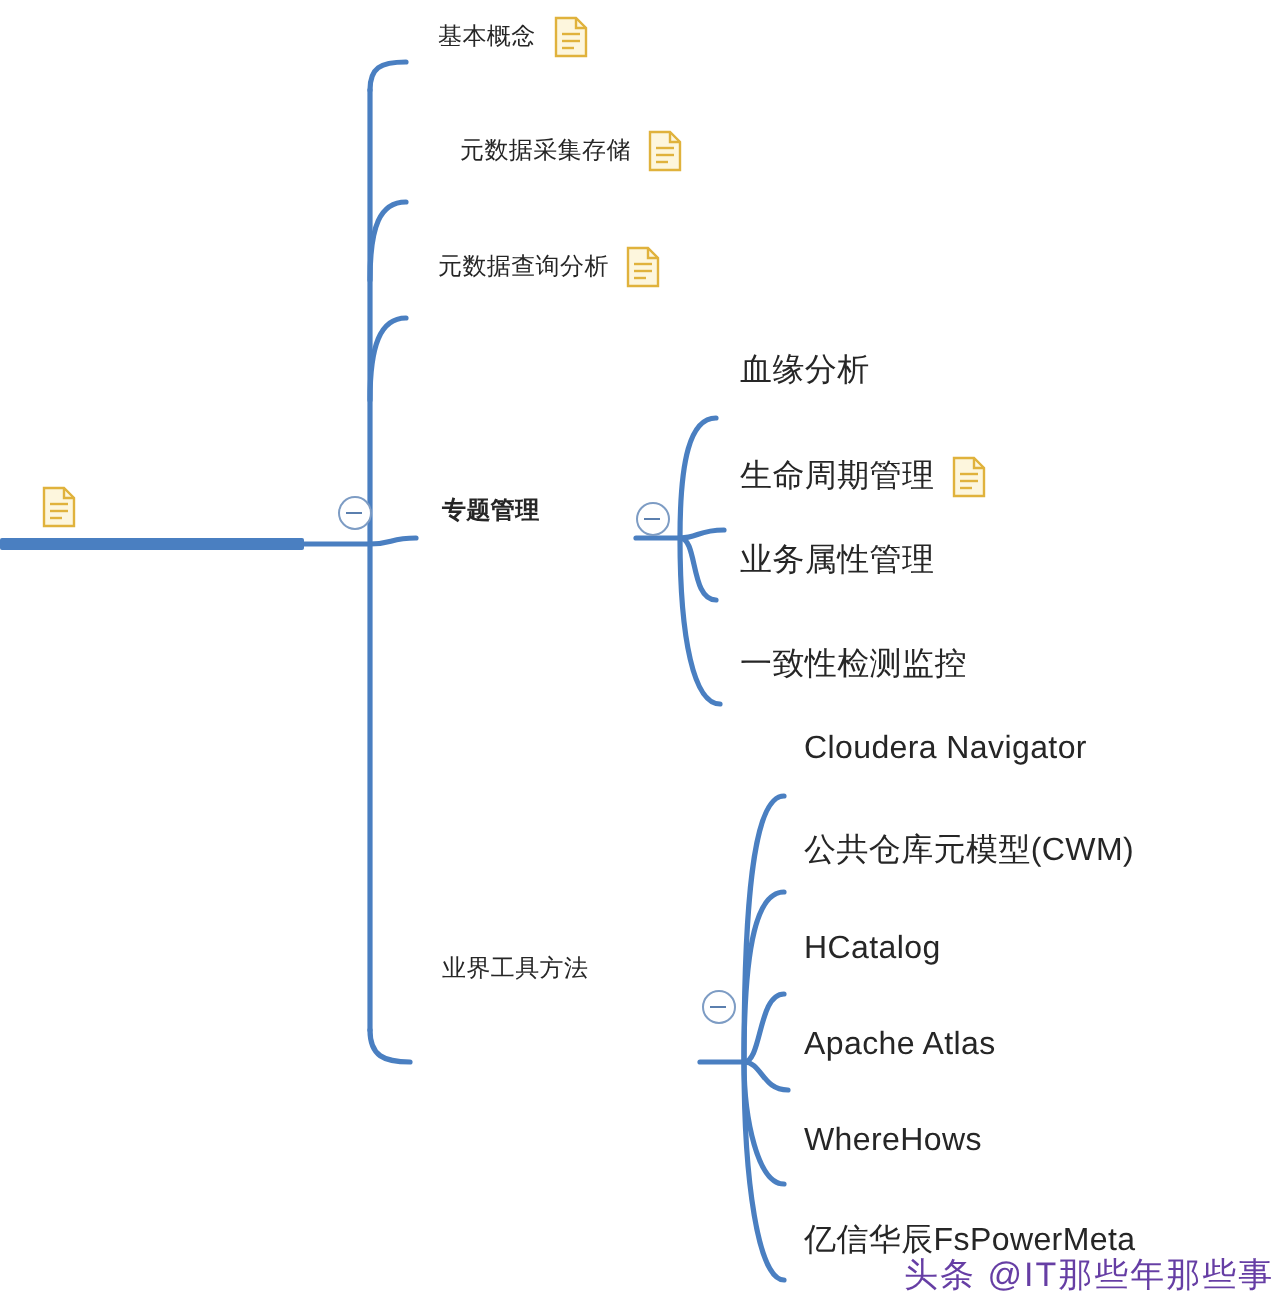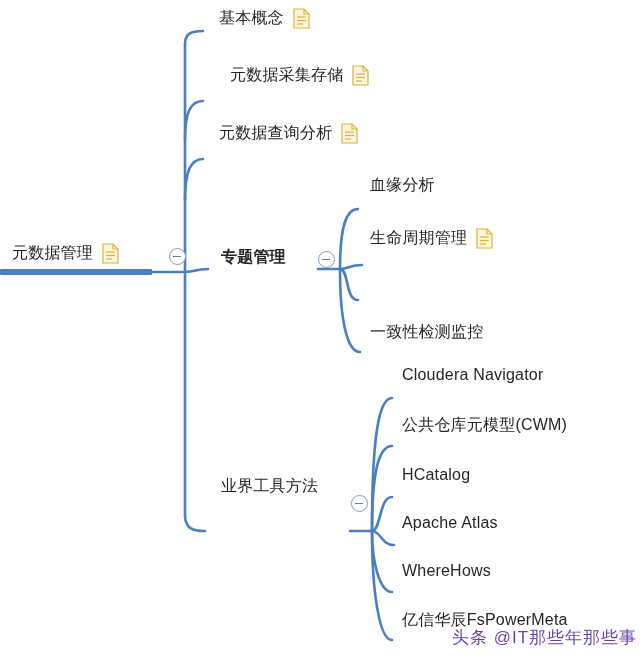--- a/index.html
+++ b/index.html
@@ -38,21 +38,21 @@
   .node-underline {
     position: absolute;
     background: #4a7fc1;
     border-radius: 1px;
   }
   .root .node-label {
     font-size: 16px;
     color: #1f1f1f;
   }
   .level1 .node-label {
-    font-size: 16px;
+    font-size: 12px;
   }
   .level2 .node-label {
     font-size: 16px;
   }
   
   .note-icon {
     position: relative;
     width: 17px;
     height: 21px;
     margin-left: 9px;
@@ -116,21 +116,20 @@
       <path d="M372,531 C372,470 379,446 392,446"></path>
       <path d="M372,531 C381,531 379,497 392,497"></path>
       <path d="M372,531 C381,531 381,545 394,545"></path>
       <path d="M372,531 C372,560 379,592 392,592"></path>
       <path d="M372,531 C372,590 379,640 392,640"></path>
       <path d="M350,531 L372,531"></path>
     </g>
   </svg>
 
   <div class="node root" style="left:12px; top:243px;">
-    <span class="node-label">元数据管理</span>
     <span class="note-icon">
       <svg width="17" height="21" viewBox="0 0 17 21">
         <path d="M1,1 H11 L16,6 V20 H1 Z" fill="#fdf6dd" stroke="#e0b23c" stroke-width="1.2"></path>
         <path d="M11,1 V6 H16" fill="none" stroke="#e0b23c" stroke-width="1.2"></path>
         <line x1="4" y1="9" x2="13" y2="9" stroke="#e0b23c" stroke-width="1.2"></line>
         <line x1="4" y1="12.5" x2="13" y2="12.5" stroke="#e0b23c" stroke-width="1.2"></line>
         <line x1="4" y1="16" x2="10" y2="16" stroke="#e0b23c" stroke-width="1.2"></line>
       </svg>
     </span>
   </div>
@@ -197,20 +196,23 @@
         <path d="M1,1 H11 L16,6 V20 H1 Z" fill="#fdf6dd" stroke="#e0b23c" stroke-width="1.2"></path>
         <path d="M11,1 V6 H16" fill="none" stroke="#e0b23c" stroke-width="1.2"></path>
         <line x1="4" y1="9" x2="13" y2="9" stroke="#e0b23c" stroke-width="1.2"></line>
         <line x1="4" y1="12.5" x2="13" y2="12.5" stroke="#e0b23c" stroke-width="1.2"></line>
         <line x1="4" y1="16" x2="10" y2="16" stroke="#e0b23c" stroke-width="1.2"></line>
       </svg>
     </span>
   </div>
   <div class="node-underline" style="left:362px; top:262px; width:178px;"></div>
 
+  <div class="node level2" style="left:370px; top:270px;">
+    <span class="node-label">业务属性管理</span>
+  </div>
   <div class="node-underline" style="left:358px; top:300px; width:143px;"></div>
 
   <div class="node level2" style="left:370px; top:322px;">
     <span class="node-label">一致性检测监控</span>
   </div>
   <div class="node-underline" style="left:360px; top:352px; width:158px;"></div>
 
   <div class="node level1" style="left:221px; top:476px;">
     <span class="node-label">业界工具方法</span>
   </div>

